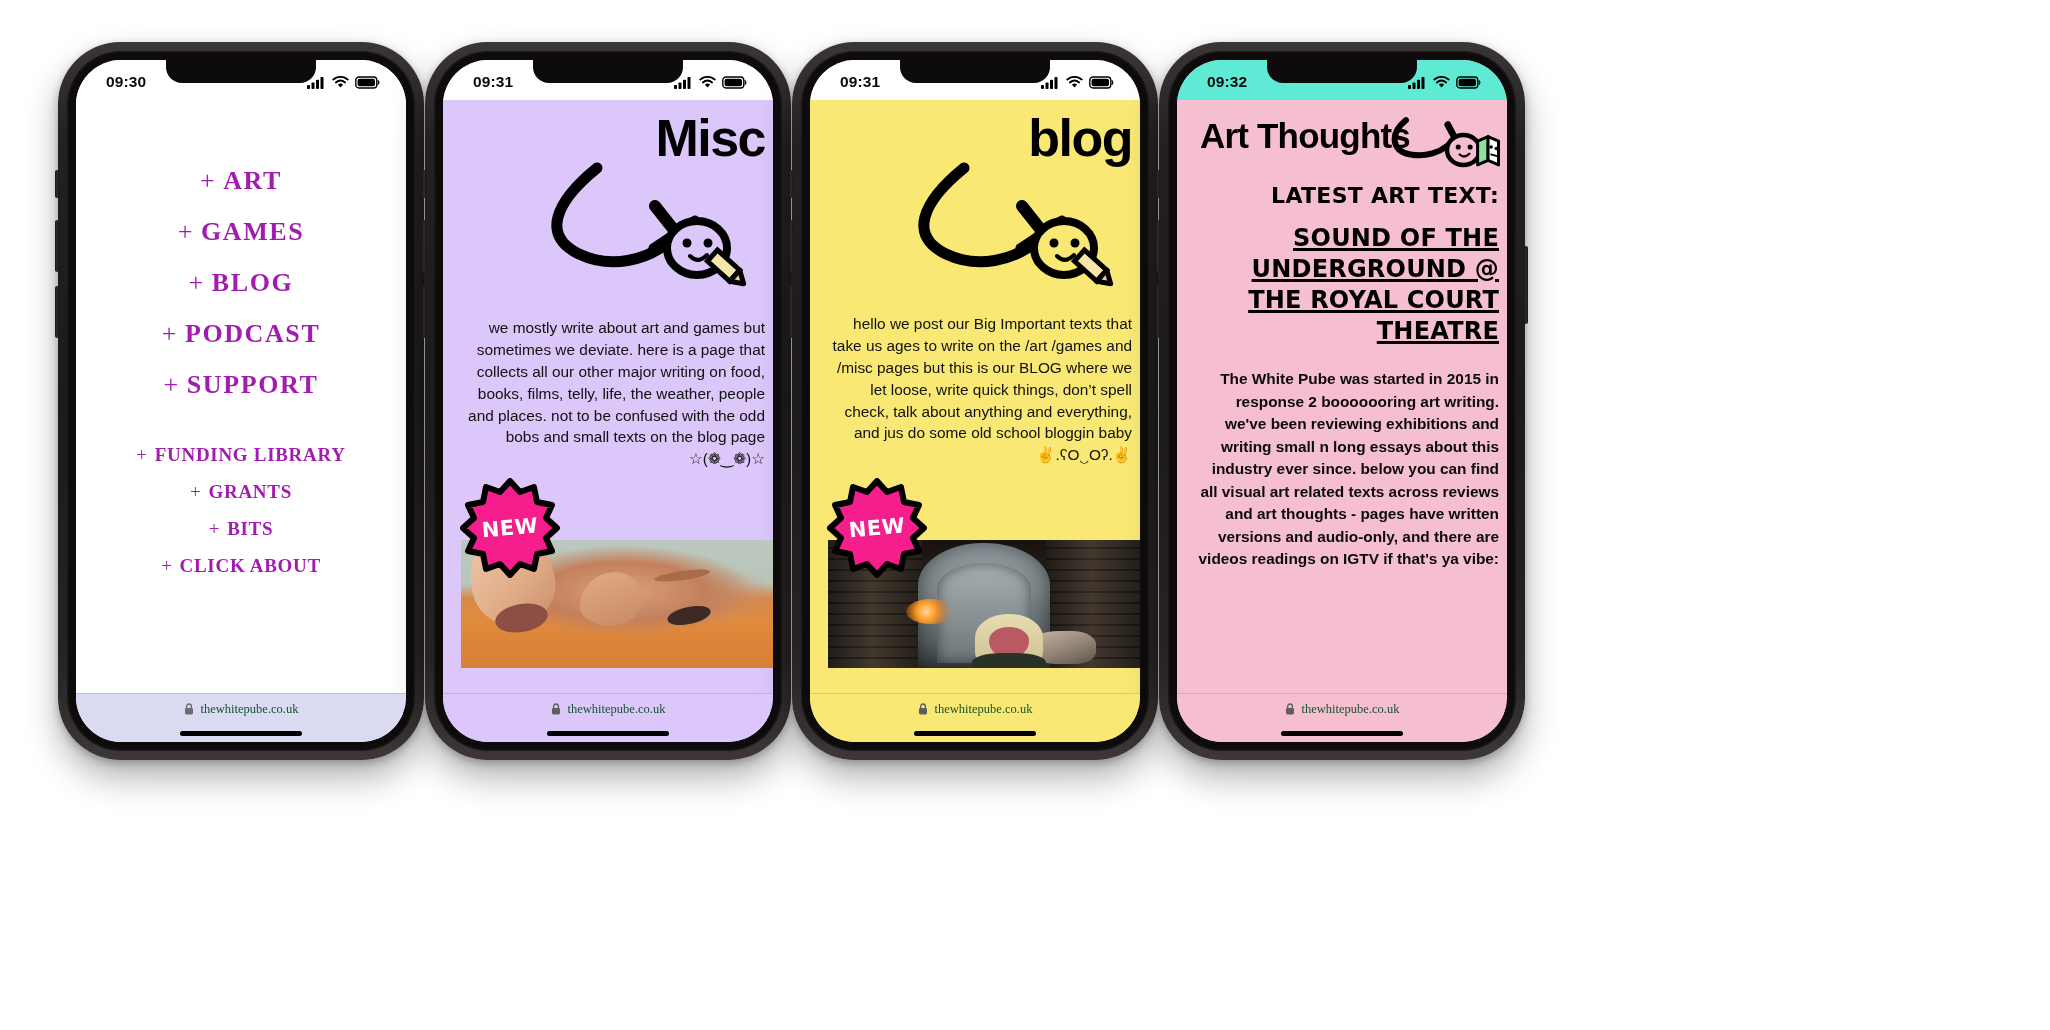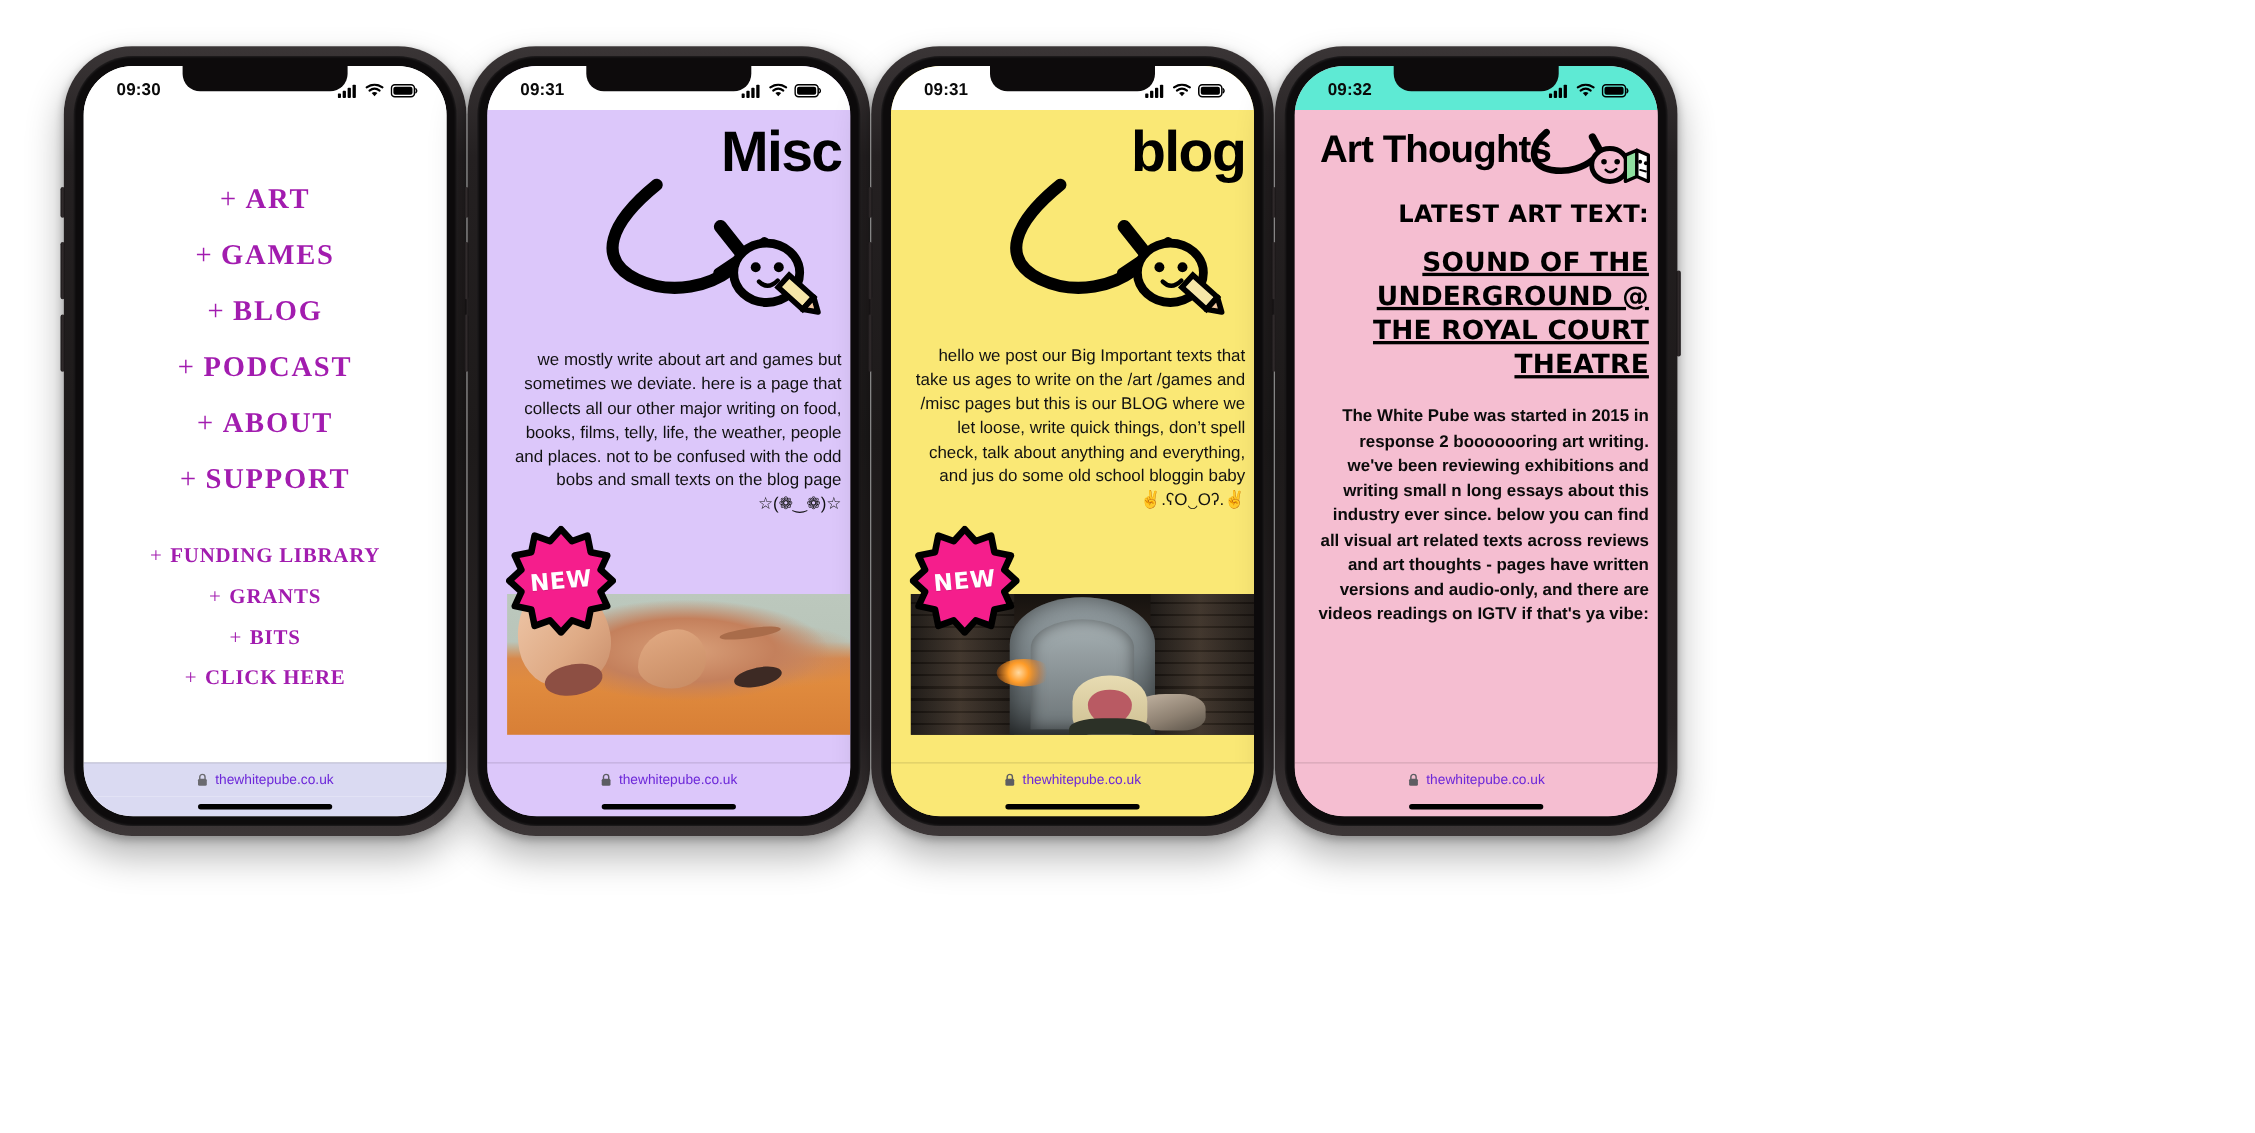--- a/index.html
+++ b/index.html
@@ -104,24 +104,25 @@
 
   
   .urlbar {
     flex: 0 0 30px;
     height: 30px;
     display: flex;
     align-items: center;
     justify-content: center;
     gap: 7px;
     font-size: 12.5px;
-    color: #6d28d9;
+    color: #14532d;
     border-top: 1px solid rgba(0,0,0,0.12);
     position: relative;
     z-index: 6;
+    font-family: Liberation Serif, serif;
   }
   .urlbar .lock { display:block; }
   .homebar {
     flex: 0 0 18px;
     display: flex;
     align-items: center;
     justify-content: center;
     position: relative;
     z-index: 6;
   }
@@ -446,39 +447,36 @@
           <div class="menu-item">
             <span class="plus">+</span><span>GAMES</span>
           </div>
           <div class="menu-item">
             <span class="plus">+</span><span>BLOG</span>
           </div>
           <div class="menu-item">
             <span class="plus">+</span><span>PODCAST</span>
           </div>
           <div class="menu-item">
-            <span class="plus">+</span><span>ABOUT</span>
-          </div>
-          <div class="menu-item">
             <span class="plus">+</span><span>SUPPORT</span>
           </div>
 
           <div class="menu-gap"></div>
 
           <div class="menu-item small">
             <span class="plus">+</span><span>FUNDING LIBRARY</span>
           </div>
           <div class="menu-item small">
             <span class="plus">+</span><span>GRANTS</span>
           </div>
           <div class="menu-item small">
             <span class="plus">+</span><span>BITS</span>
           </div>
           <div class="menu-item small">
-            <span class="plus">+</span><span>CLICK HERE</span>
+            <span class="plus">+</span><span>CLICK ABOUT</span>
           </div>
         </div>
       </div>
 
       <div class="urlbar" style="background:#dadaf2;">
         <svg class="lock" width="10" height="12" viewBox="0 0 10 12">
           <path d="M2.6 5.2 V3.4 A2.4 2.4 0 0 1 7.4 3.4 V5.2" stroke="#6b6b70" stroke-width="1.3" fill="none"></path>
           <rect x="1" y="5" width="8" height="6.4" rx="1.4" fill="#6b6b70"></rect>
         </svg>
         <span>thewhitepube.co.uk</span>

